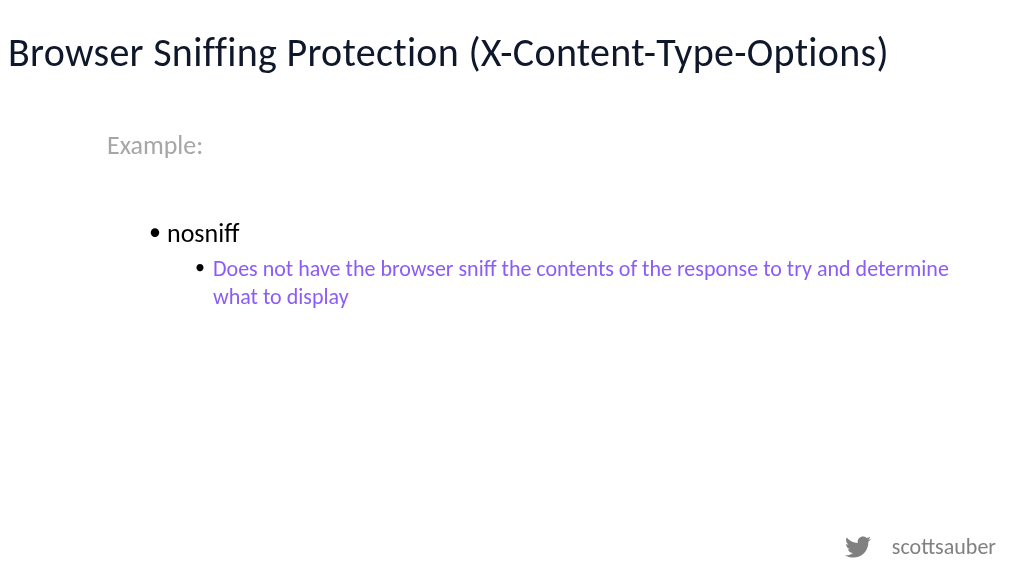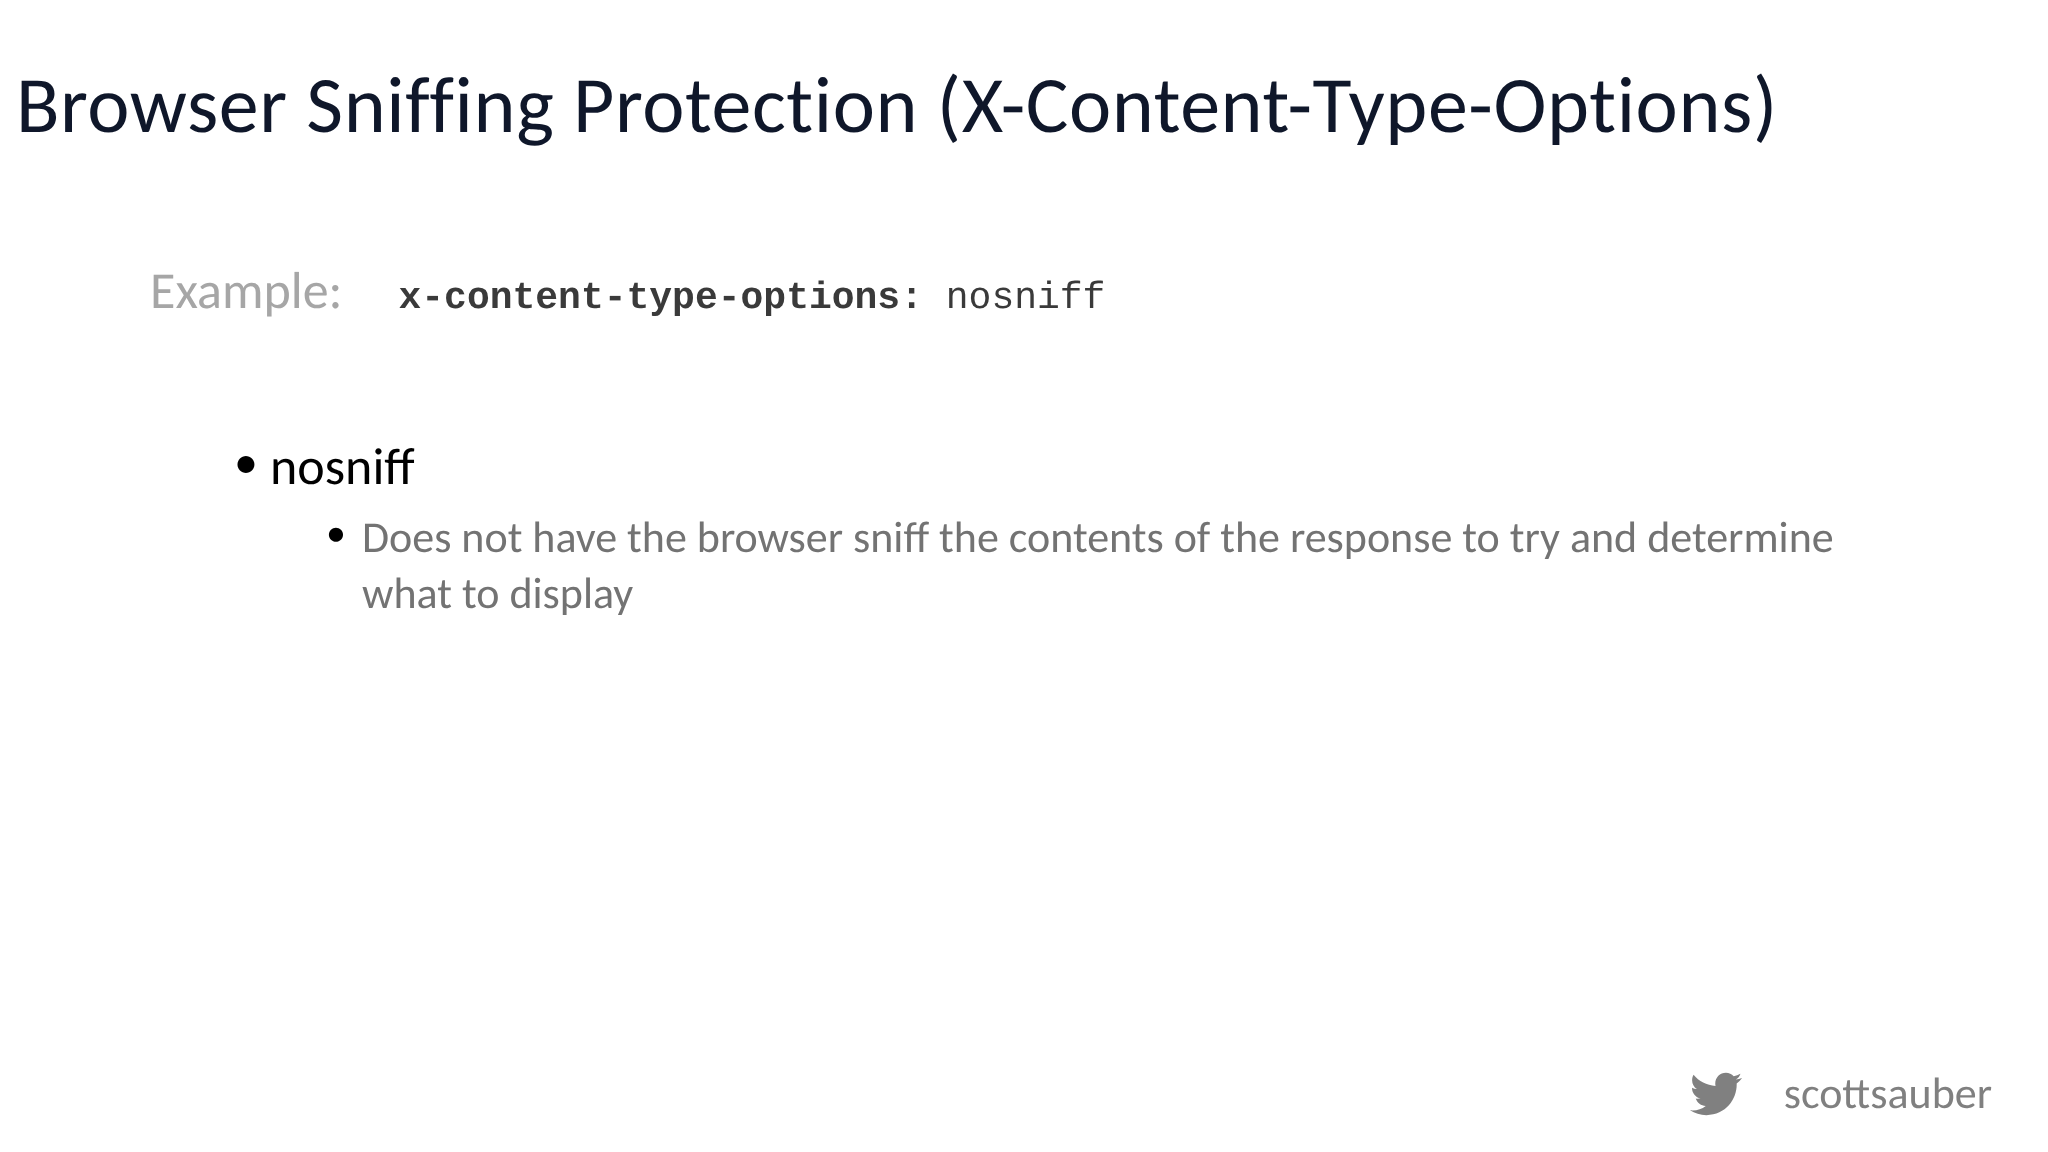--- a/index.html
+++ b/index.html
@@ -17,20 +17,21 @@
     }
     .slide-title {
       font-size: 40px;
       font-weight: 300;
       color: #0f172a;
       padding: 28px 0 0 8px;
       letter-spacing: 0.3px;
     }
     .content {
       padding: 52px 0 0 75px;
+      margin-left: 32px;
     }
     .example-line {
       display: flex;
       align-items: baseline;
       gap: 28px;
     }
     .example-label {
       font-size: 26px;
       font-weight: 300;
       color: #a6a6a6;
@@ -66,21 +67,21 @@
       font-weight: 400;
     }
     .l2 {
       list-style: none;
       padding: 6px 0 0 28px;
     }
     .l2-item {
       position: relative;
       padding-left: 18px;
       font-size: 22px;
-      color: #737373;
+      color: #8b5cf6;
       line-height: 1.25;
       margin-bottom: 6px;
       max-width: 760px;
     }
     .l2-item::before {
       content: "•";
       position: absolute;
       left: 0;
       top: 0;
       font-size: 20px;
@@ -104,24 +105,20 @@
     }
   </style>
 </head>
 <body>
 
 <h1 class="slide-title">Browser Sniffing Protection (X-Content-Type-Options)</h1>
 
 <div class="content">
   <div class="example-line">
     <span class="example-label">Example:</span>
-    <span class="code-sample">
-      <span class="code-bold">x-content-type-options:</span>
-      <span>nosniff</span>
-    </span>
   </div>
 
   <ul class="bullets">
     <li class="l1-item">
       <span class="l1-text">nosniff</span>
       <ul class="l2">
         <li class="l2-item">Does not have the browser sniff the contents of the response to try and determine what to display</li>
       </ul>
     </li>
   </ul>

